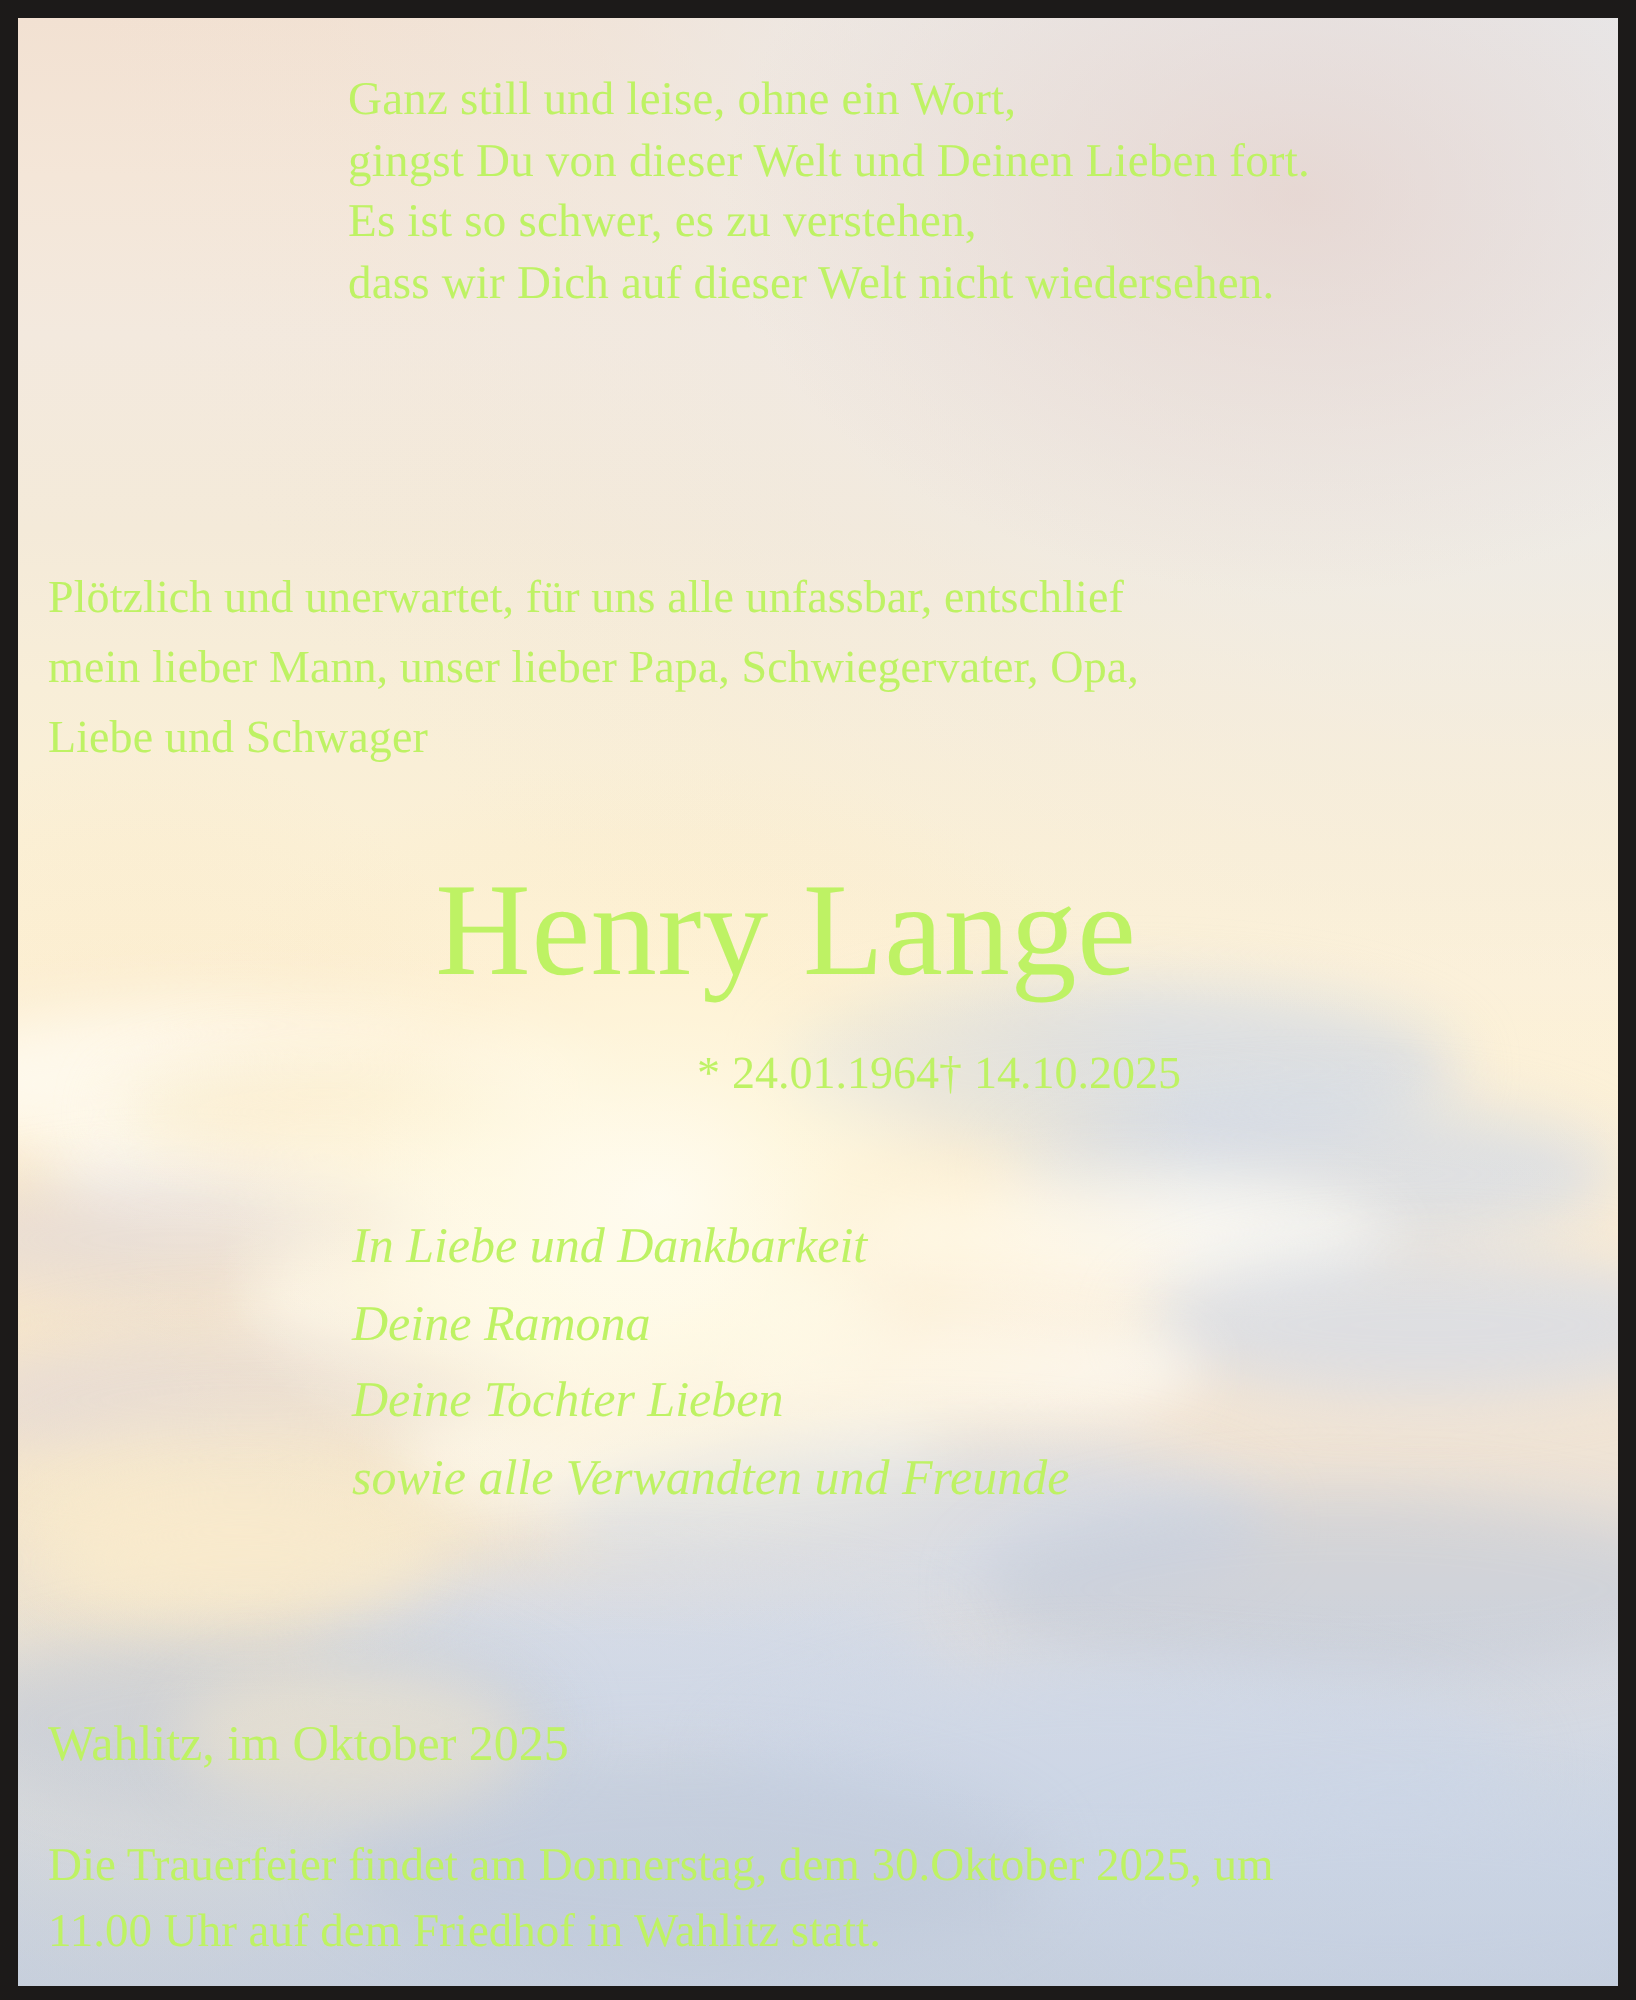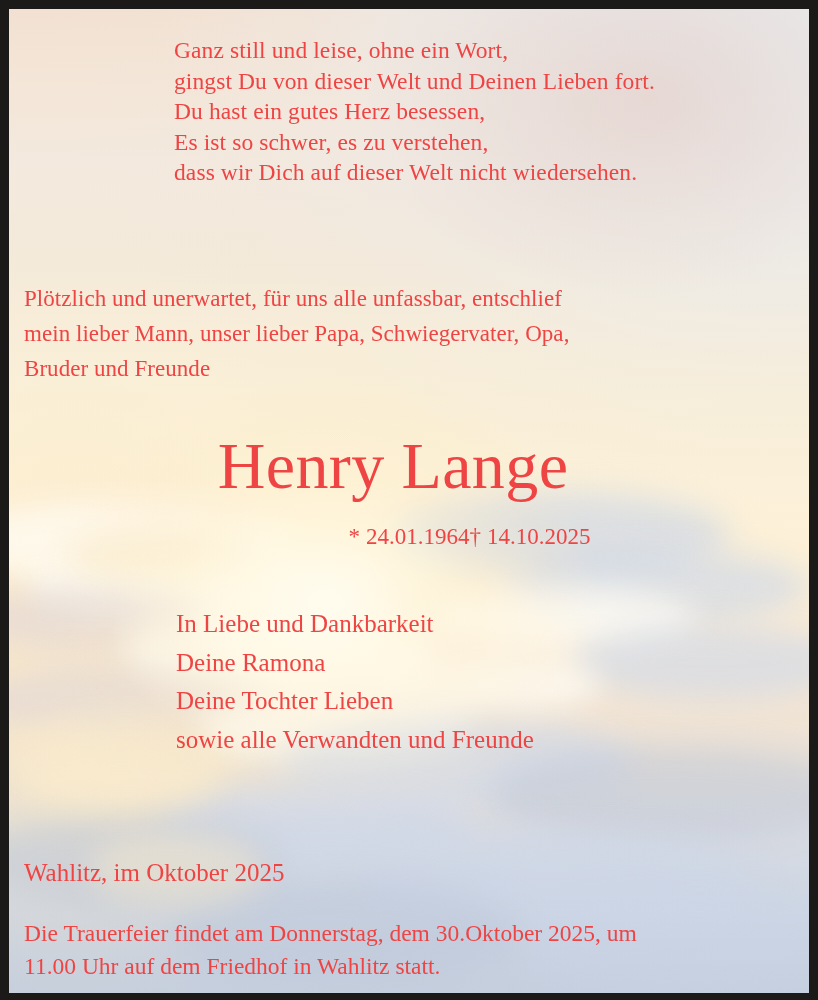--- a/index.html
+++ b/index.html
@@ -143,21 +143,21 @@
       linear-gradient(to bottom,
         rgba(198,208,223,0) 80%,
         rgba(196,206,222,0.30) 92%,
         rgba(192,202,219,0.55) 100%);
   }
 
   
   .content {
     position: absolute;
     inset: 9px 9px 7px 9px;
-    color: #ef4444;
+    color: #bef264;
   }
 
   .block { position: absolute; }
 
   
   .verse {
     left: 165px;
     top: 26px;
     font-size: 23.5px;
     line-height: 30.6px;
@@ -204,21 +204,21 @@
   .dates .dt { white-space: nowrap; }
   .dates .sym { margin-right: 6px; }
 
   
   .family {
     left: 167px;
     top: 596px;
     font-size: 25px;
     line-height: 38.5px;
   }
-  .family .ln { white-space: nowrap; }
+  .family .ln { white-space: nowrap; font-style: italic; }
 
   
   .place {
     left: 15px;
     top: 848px;
     font-size: 25px;
     line-height: 32px;
     white-space: nowrap;
   }
 
@@ -270,29 +270,28 @@
     <div class="sky-sun"></div>
     <div class="sky-haze"></div>
     <div class="sky-bottom"></div>
   </div>
 
   <div class="content">
 
     <div class="block verse">
       <div class="ln">Ganz still und leise, ohne ein Wort,</div>
       <div class="ln">gingst Du von dieser Welt und Deinen Lieben fort.</div>
-      <div class="ln">Du hast ein gutes Herz besessen,</div>
       <div class="ln">Es ist so schwer, es zu verstehen,</div>
       <div class="ln">dass wir Dich auf dieser Welt nicht wiedersehen.</div>
     </div>
 
     <div class="block announce">
       <div class="ln">Plötzlich und unerwartet, für uns alle unfassbar, entschlief</div>
       <div class="ln">mein lieber Mann, unser lieber Papa, Schwiegervater, Opa,</div>
-      <div class="ln">Bruder und Freunde</div>
+      <div class="ln">Liebe und Schwager</div>
     </div>
 
     <div class="block name">Henry Lange</div>
 
     <div class="block dates">
       <div class="dates-inner">
         <div class="dt">
           <span class="sym">*</span><span>24.01.1964</span>
         </div>
         <div class="dt">

